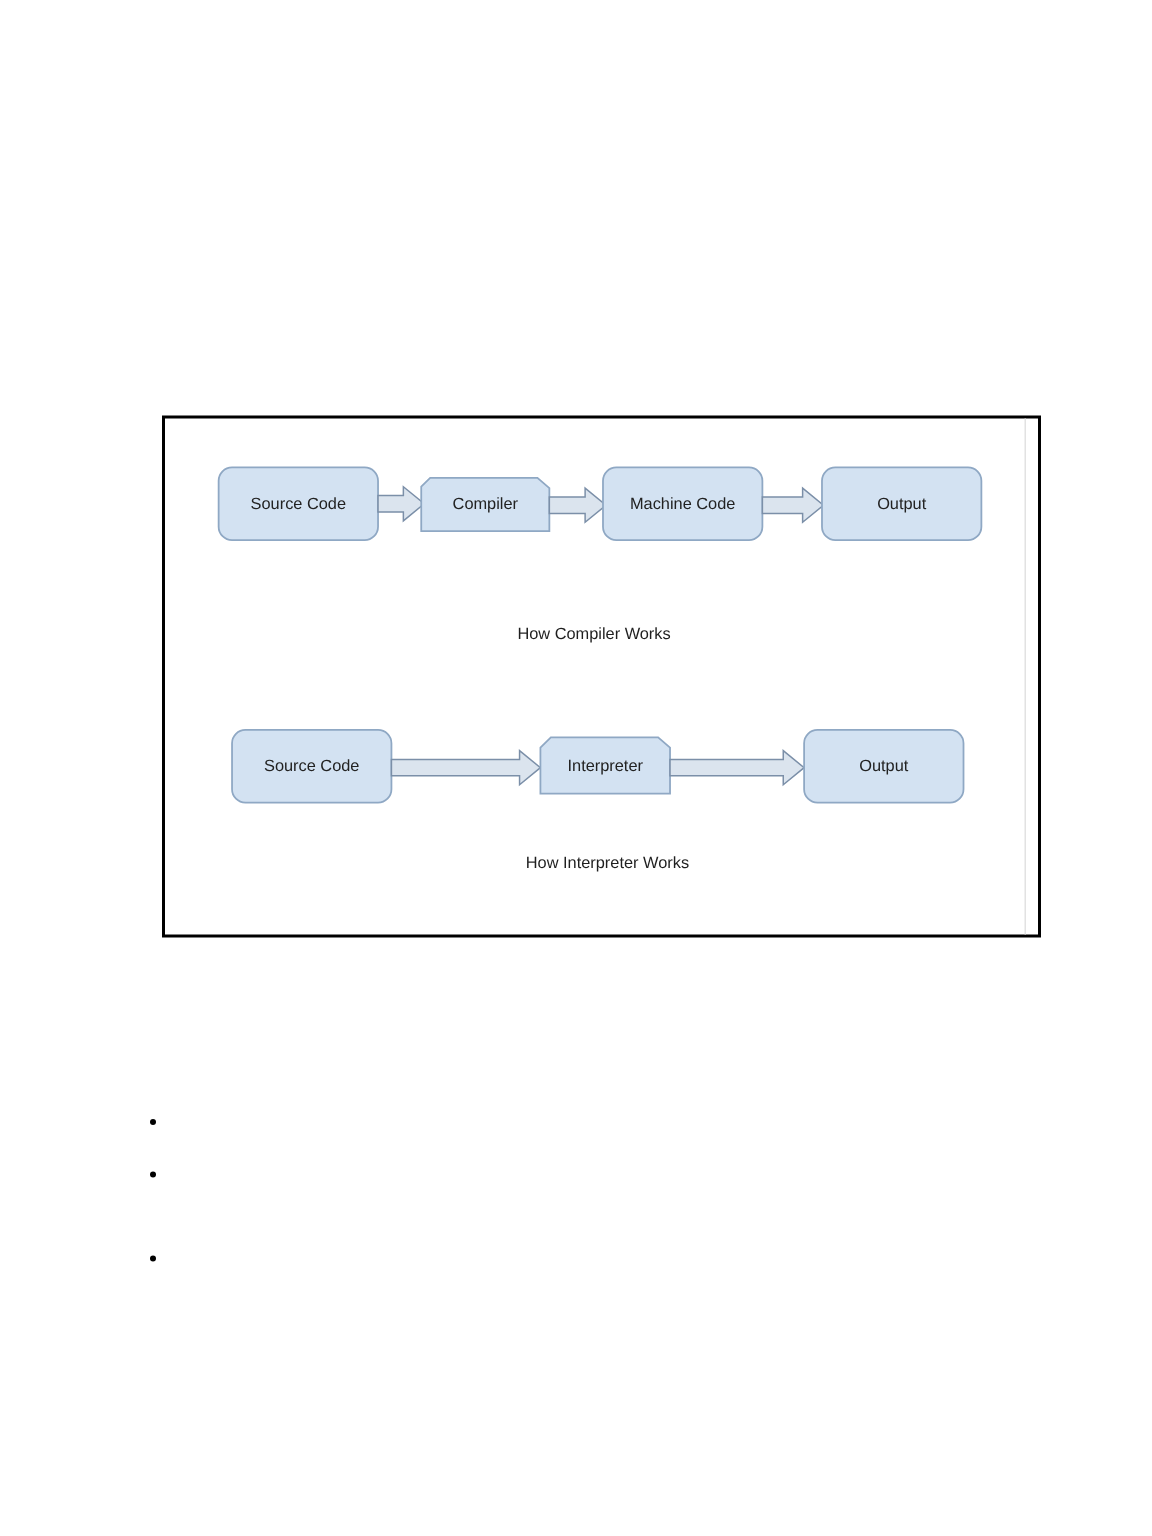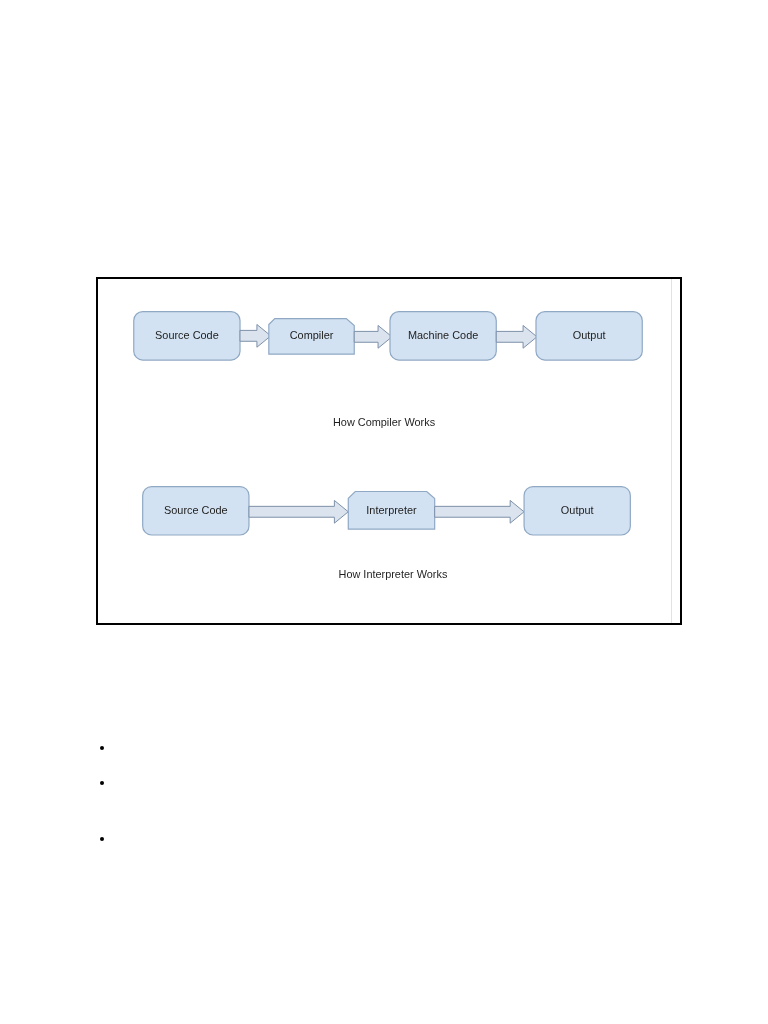--- a/index.html
+++ b/index.html
@@ -22,21 +22,21 @@
     position: absolute;
     left: 0; top: 0;
     width: 768px;
     height: 1024px;
     background: #ffffff;
   }
 
   
   .figure-frame {
     position: absolute;
-    left: 96px;
+    left: 108px;
     top: 277px;
     width: 586px;
     height: 348px;
     background: #ffffff;
     border: 2px solid #000000;
     box-sizing: border-box;
   }
   
   .frame-inner-rule {
     position: absolute;

